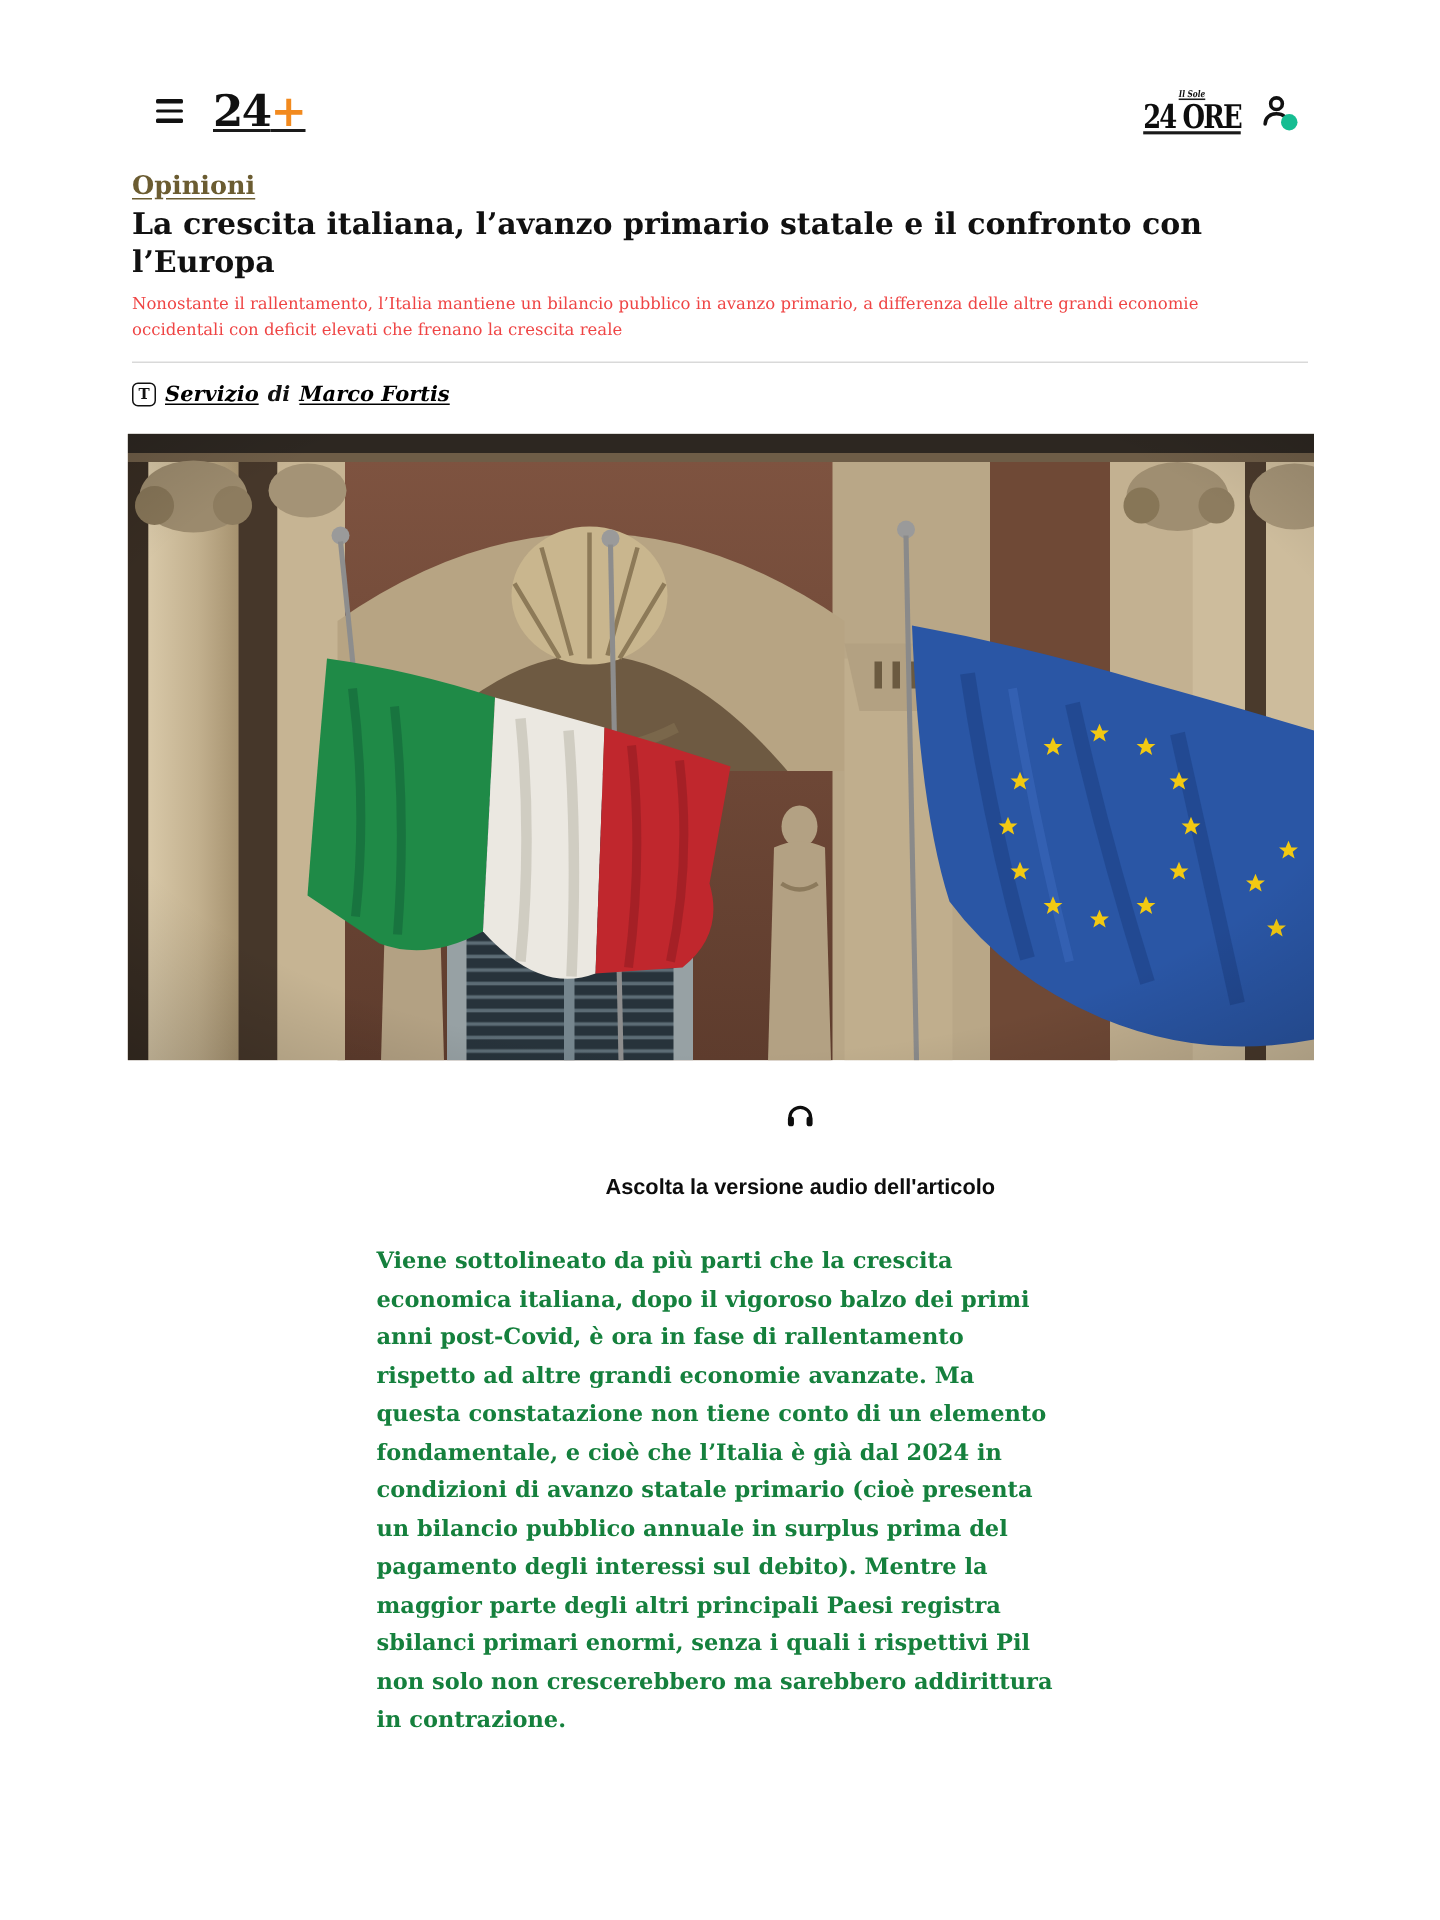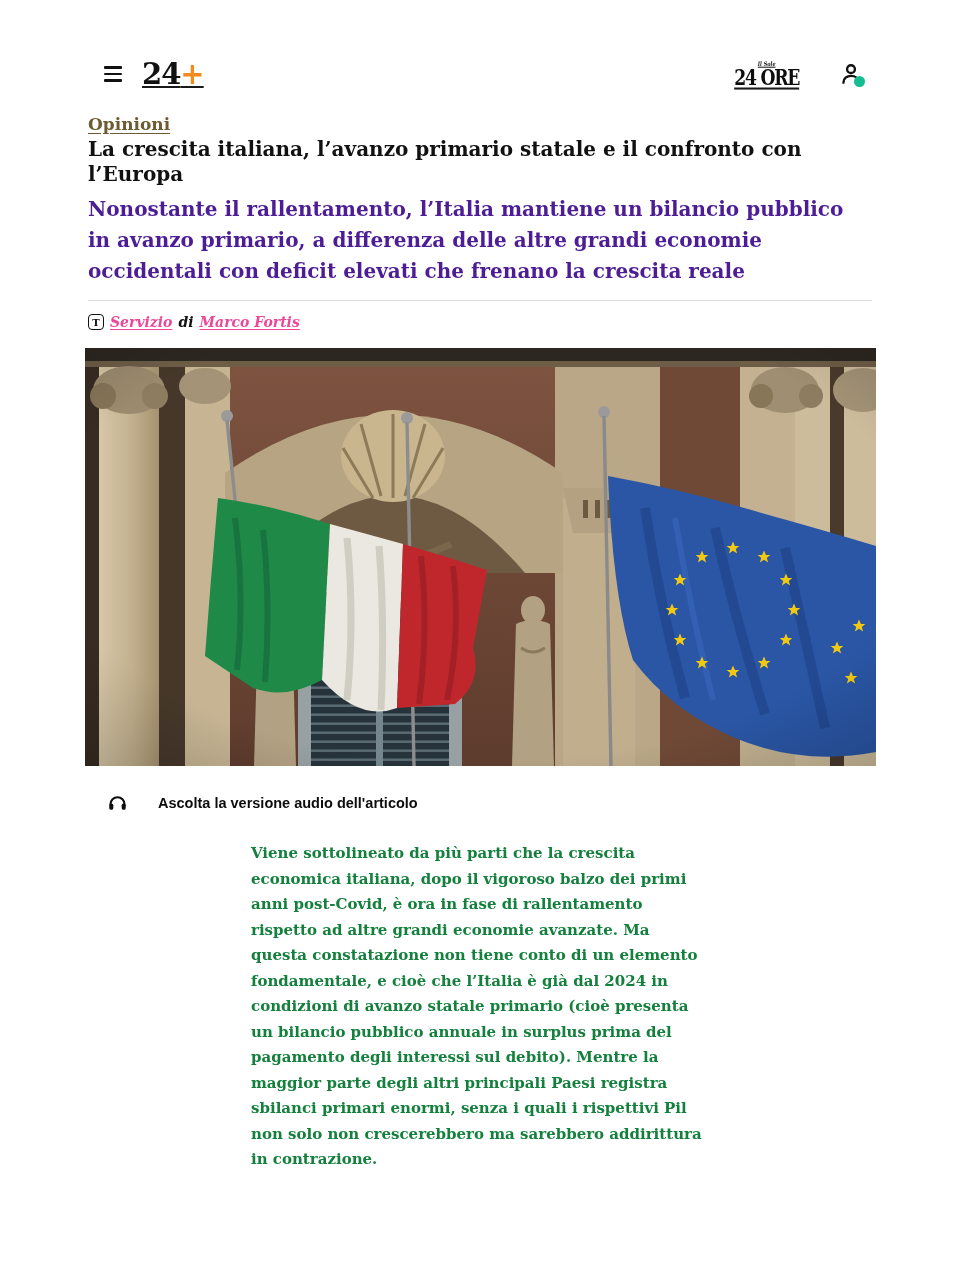--- a/index.html
+++ b/index.html
@@ -8,61 +8,61 @@
     width:960px; min-height:1280px; margin:0 auto;
     font-family:"Liberation Sans", sans-serif; color:#1a1a1a; position:relative;
   }
   
   .header { display:flex; align-items:center; padding:56px 96px 0 104px; height:92px;text-decoration:underline; }
   .hamburger { width:18px; cursor:pointer; display:flex; flex-direction:column; gap:4px; }
   .hamburger span { display:block; height:2.6px; background:#111; border-radius:1px; }
   .brand { margin-left:20px; font-family:"DejaVu Serif", serif; font-weight:bold;
            font-size:29px; letter-spacing:-1px; color:#111; cursor:pointer; }
   .brand .plus { color:#F28A1E; font-weight:bold; }
-  .header-right { margin-left:auto; display:flex; gap:32px; }
+  .header-right { margin-left:auto; display:flex; gap:4px; }
   .masthead { text-align:center; cursor:pointer; line-height:1; transform:scale(.82,1.04); }
   .masthead .small { display:block; font-family:"DejaVu Serif", serif; font-style:italic;
                      font-size:6px; font-weight:bold; color:#111; letter-spacing:0; }
   .masthead .main { display:block; font-family:"DejaVu Serif", serif; font-weight:bold;
                     font-size:21px; letter-spacing:-1.5px; color:#0d0d0d; }
   .user-btn { position:relative; width:26px; height:26px; cursor:pointer; }
   .user-dot { position:absolute; right:-1px; bottom:0; width:11px; height:11px;
               border-radius:50%; background:#16BD92; }
   
   .article-head { padding:0 88px; margin-top:22px; }
   .category { display:inline-block; font-family:"DejaVu Serif", serif; font-weight:bold;
               font-size:17px; color:#6B5C31; text-decoration:underline;
               text-underline-offset:3px; cursor:pointer; }
   .title { margin-top:3px; font-family:"DejaVu Serif", serif; font-weight:bold;
            font-size:20px; line-height:1.25; color:#111; }
-  .standfirst { margin-top:7px; font-family:"DejaVu Serif", serif; font-weight:bold;
-                font-size:20px; line-height:1.55; color:#4c1d95; max-width:770px; }
+  .standfirst { margin-top:7px; font-family:"DejaVu Serif", serif; font-weight:normal;
+                font-size:11px; line-height:1.55; color:#ef4444; max-width:770px; }
   .divider { margin-top:13px; border-top:1px solid #d9d9d9; }
   .byline { margin-top:13px; display:flex; align-items:center; gap:6px;
             font-family:"DejaVu Serif", serif; font-size:14px; color:#111; }
   .type-badge { width:16px; height:16px; border:1.8px solid #111; border-radius:4px;
                 display:flex; align-items:center; justify-content:center;
                 font-family:"DejaVu Serif", serif; font-weight:bold; font-size:10px; }
-  .byline a { color:#ec4899; font-style:italic; font-weight:bold; text-decoration:underline;
+  .byline a { color:#000000; font-style:italic; font-weight:bold; text-decoration:underline;
               text-underline-offset:2px; cursor:pointer; }
   .byline .conn { font-style:italic; font-weight:bold; }
   .meta-row { margin-top:9px; display:flex; align-items:center; justify-content:space-between; }
   .date { font-size:13px; font-weight:bold; color:#1a1a1a; }
   .readtime { display:flex; align-items:center; gap:3px; color:#444; }
   .stopwatch { position:relative; width:19px; height:19px; border:1.4px dashed #555;
                border-radius:50%; display:flex; align-items:center; justify-content:center;
                font-size:10px; color:#333; }
   .stopwatch::before { content:""; position:absolute; top:-4px; left:8px; width:2px;
                        height:3px; background:#555; }
   .readtime .unit { font-size:10.5px; color:#333; }
   
   .hero { margin:18px 0 0 85px; width:791px; height:418px; overflow:hidden; }
   .hero svg { display:block; }
   
-  .audio-row { margin:26px 0 0 107px; display:flex; align-items:center; gap:30px; cursor:pointer; }
+  .audio-row { margin:26px 0 0 107px; display:flex; align-items:center; gap:30px; cursor:pointer;flex-direction:column; }
   .audio-label { font-size:14.5px; font-weight:bold; color:#0d0d0d; }
   
   .body-col { width:458px; margin:28px auto 0; font-family:"DejaVu Serif", serif;
               font-weight:600; font-size:15px; line-height:25.5px; color:#15803d; }
 </style>
 </head>
 <body>
 
 <header class="header">
   <div class="hamburger">

